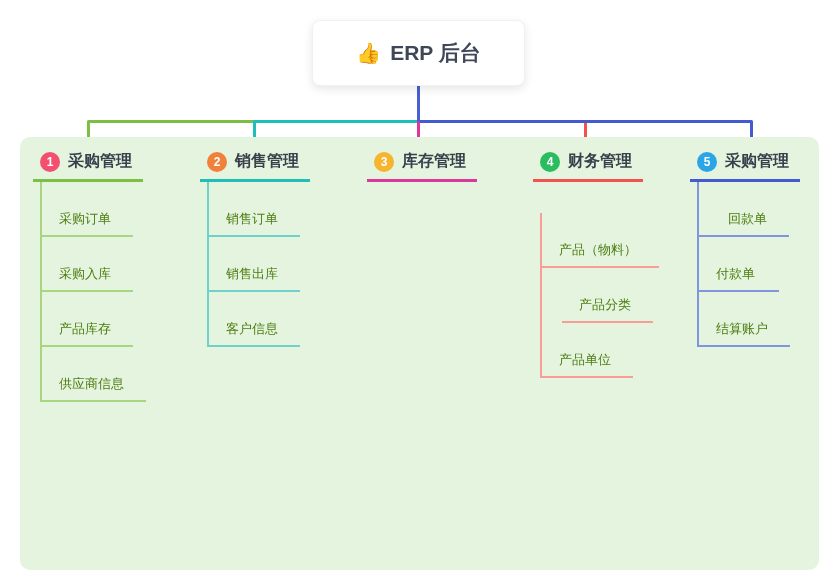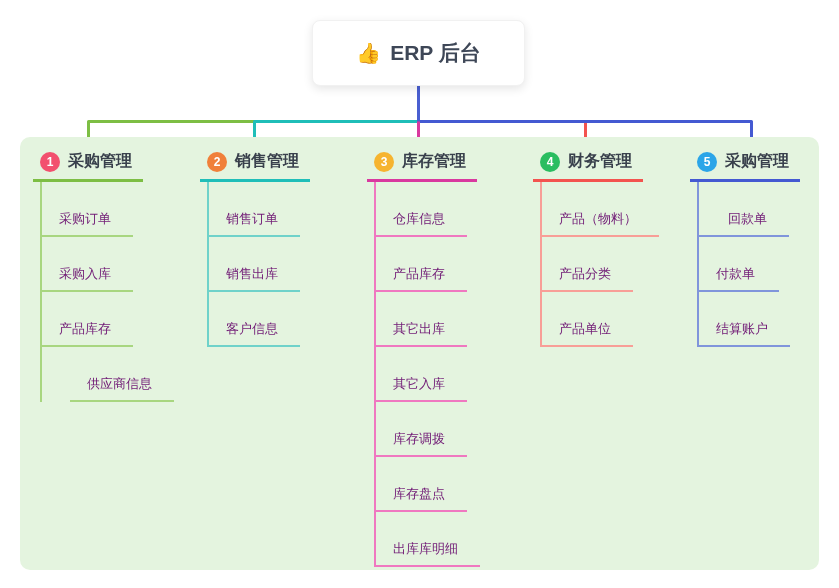--- a/index.html
+++ b/index.html
@@ -46,21 +46,21 @@
     font-size:16px;font-weight:600;color:#39404C;white-space:nowrap;
   }
 
   .children{margin-left:7px;border-left:2px solid #000;}
   .child{
     height:55px;box-sizing:border-box;
     display:flex;align-items:flex-end;
     padding:0 22px 7px 17px;border-bottom:2px solid #000;
     width:fit-content;min-width:80px;cursor:pointer;
   }
-  .child span{font-size:13px;color:#701a75;white-space:nowrap;}
+  .child span{font-size:13px;color:#4d7c0f;white-space:nowrap;}
 </style>
 </head>
 <body>
 
 <div class="canvas">
 
   <svg class="connectors" width="839" height="588">
     <g fill="none" stroke-width="3" stroke-linejoin="round">
       <path d="M419 121.5 L88.5 121.5 L88.5 151" stroke="#7DBE44"></path>
       <path d="M419 121.5 L254.5 121.5 L254.5 151" stroke="#1FBEB8"></path>
@@ -86,21 +86,21 @@
       <div class="children" style="border-left-color: rgb(168, 214, 128);">
         <div class="child" style="border-bottom-color: rgb(168, 214, 128);">
             <span>采购订单</span>
           </div>
         <div class="child" style="border-bottom-color: rgb(168, 214, 128); align-items: flex-end;">
             <span>采购入库</span>
           </div>
         <div class="child" style="border-bottom-color: rgb(168, 214, 128);">
             <span>产品库存</span>
           </div>
-        <div class="child" style="border-bottom-color: rgb(168, 214, 128); margin-left: 28px;">
+        <div class="child" style="border-bottom-color: rgb(168, 214, 128);">
             <span>供应商信息</span>
           </div>
       </div>
     </div>
 
     <div class="branch b1">
       <div class="branch-title" style="border-bottom-color: rgb(31, 190, 184);">
         <span class="num-badge" style="background-color: rgb(240, 128, 58);">2</span>
         <span class="branch-label">销售管理</span>
       </div>
@@ -115,55 +115,32 @@
             <span>客户信息</span>
           </div>
       </div>
     </div>
 
     <div class="branch b2">
       <div class="branch-title" style="border-bottom-color: rgb(217, 57, 159);">
         <span class="num-badge" style="background-color: rgb(246, 180, 47);">3</span>
         <span class="branch-label">库存管理</span>
       </div>
-      <div class="children" style="border-left-color: rgb(239, 120, 192);">
-        <div class="child" style="border-bottom-color: rgb(239, 120, 192);">
-            <span>仓库信息</span>
-          </div>
-        <div class="child" style="border-bottom-color: rgb(239, 120, 192);">
-            <span>产品库存</span>
-          </div>
-        <div class="child" style="border-bottom-color: rgb(239, 120, 192);">
-            <span>其它出库</span>
-          </div>
-        <div class="child" style="border-bottom-color: rgb(239, 120, 192);">
-            <span>其它入库</span>
-          </div>
-        <div class="child" style="border-bottom-color: rgb(239, 120, 192);">
-            <span>库存调拨</span>
-          </div>
-        <div class="child" style="border-bottom-color: rgb(239, 120, 192);">
-            <span>库存盘点</span>
-          </div>
-        <div class="child" style="border-bottom-color: rgb(239, 120, 192);">
-            <span>出库库明细</span>
-          </div>
-      </div>
     </div>
 
     <div class="branch b3">
       <div class="branch-title" style="border-bottom-color: rgb(243, 83, 79);">
         <span class="num-badge" style="background-color: rgb(42, 189, 96);">4</span>
         <span class="branch-label">财务管理</span>
       </div>
       <div class="children" style="border-left-color: rgb(248, 158, 151);">
-        <div class="child" style="border-bottom-color: rgb(248, 158, 151);">
+        <div class="child" style="border-bottom-color: rgb(248, 158, 151); margin-top: 31px;">
             <span>产品（物料）</span>
           </div>
-        <div class="child" style="border-bottom-color: rgb(248, 158, 151);">
+        <div class="child" style="border-bottom-color: rgb(248, 158, 151); margin-left: 20px;">
             <span>产品分类</span>
           </div>
         <div class="child" style="border-bottom-color: rgb(248, 158, 151);">
             <span>产品单位</span>
           </div>
       </div>
     </div>
 
     <div class="branch b4">
       <div class="branch-title" style="border-bottom-color: rgb(68, 89, 210);">

